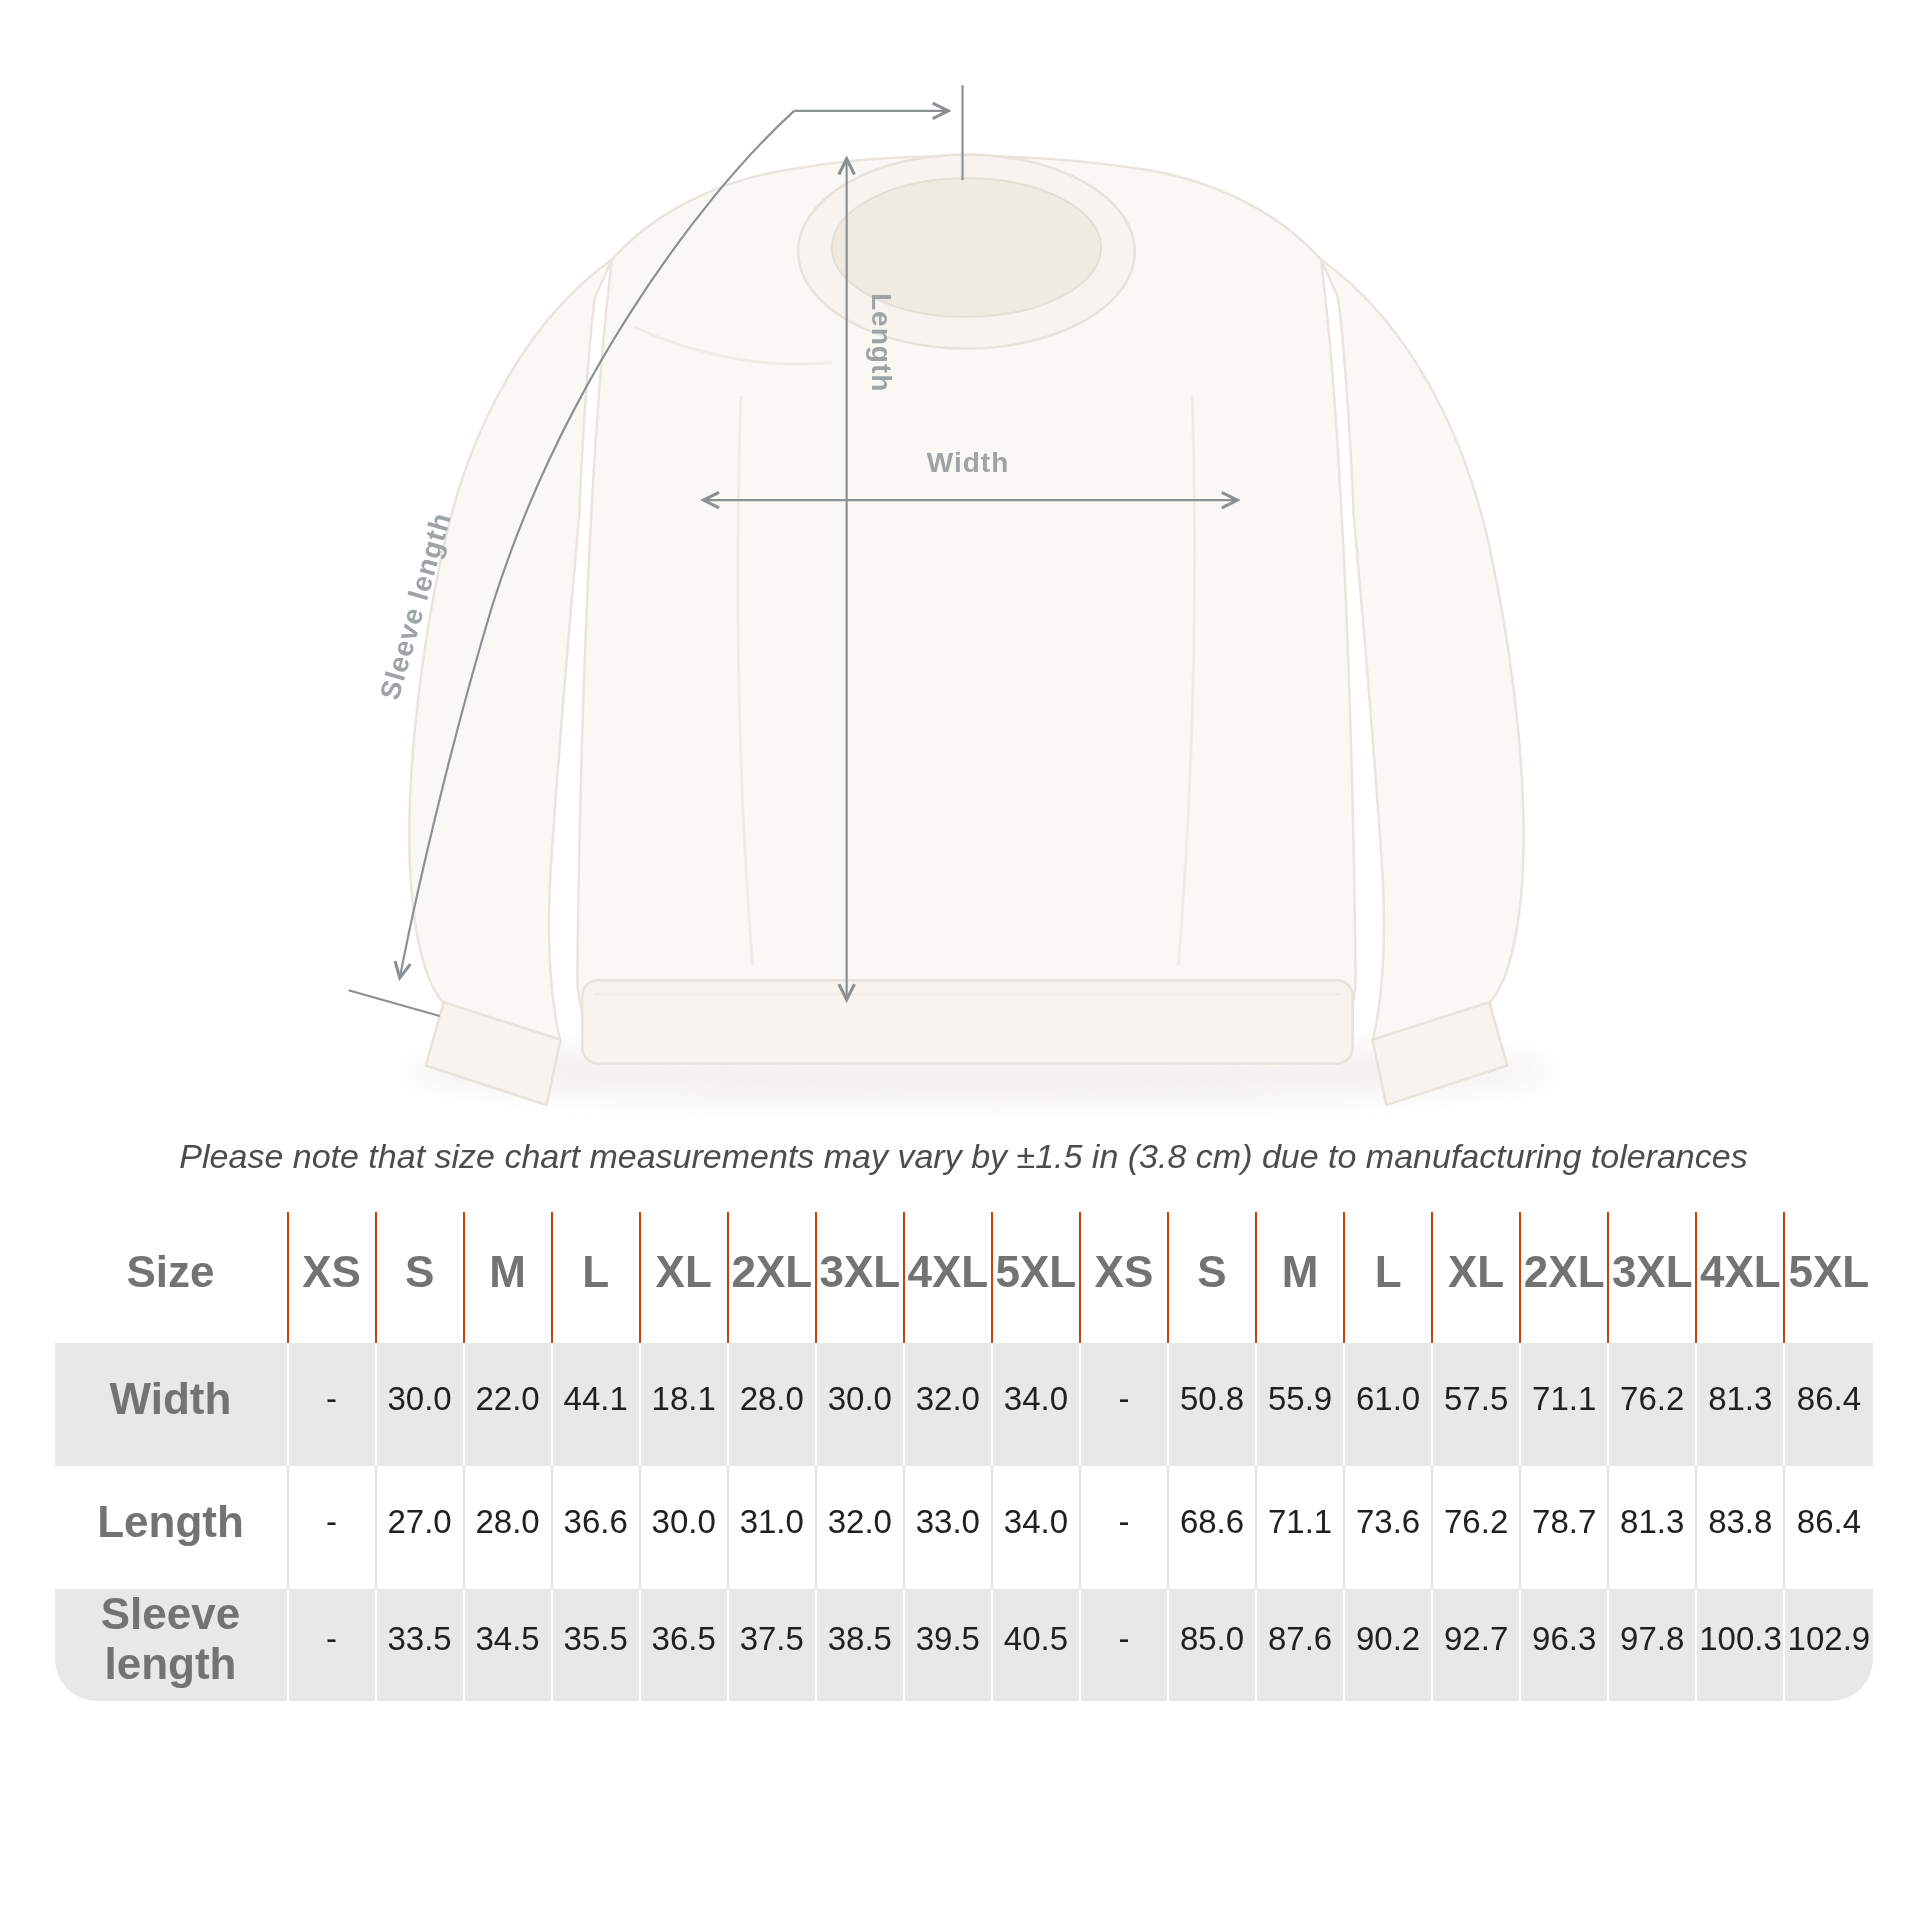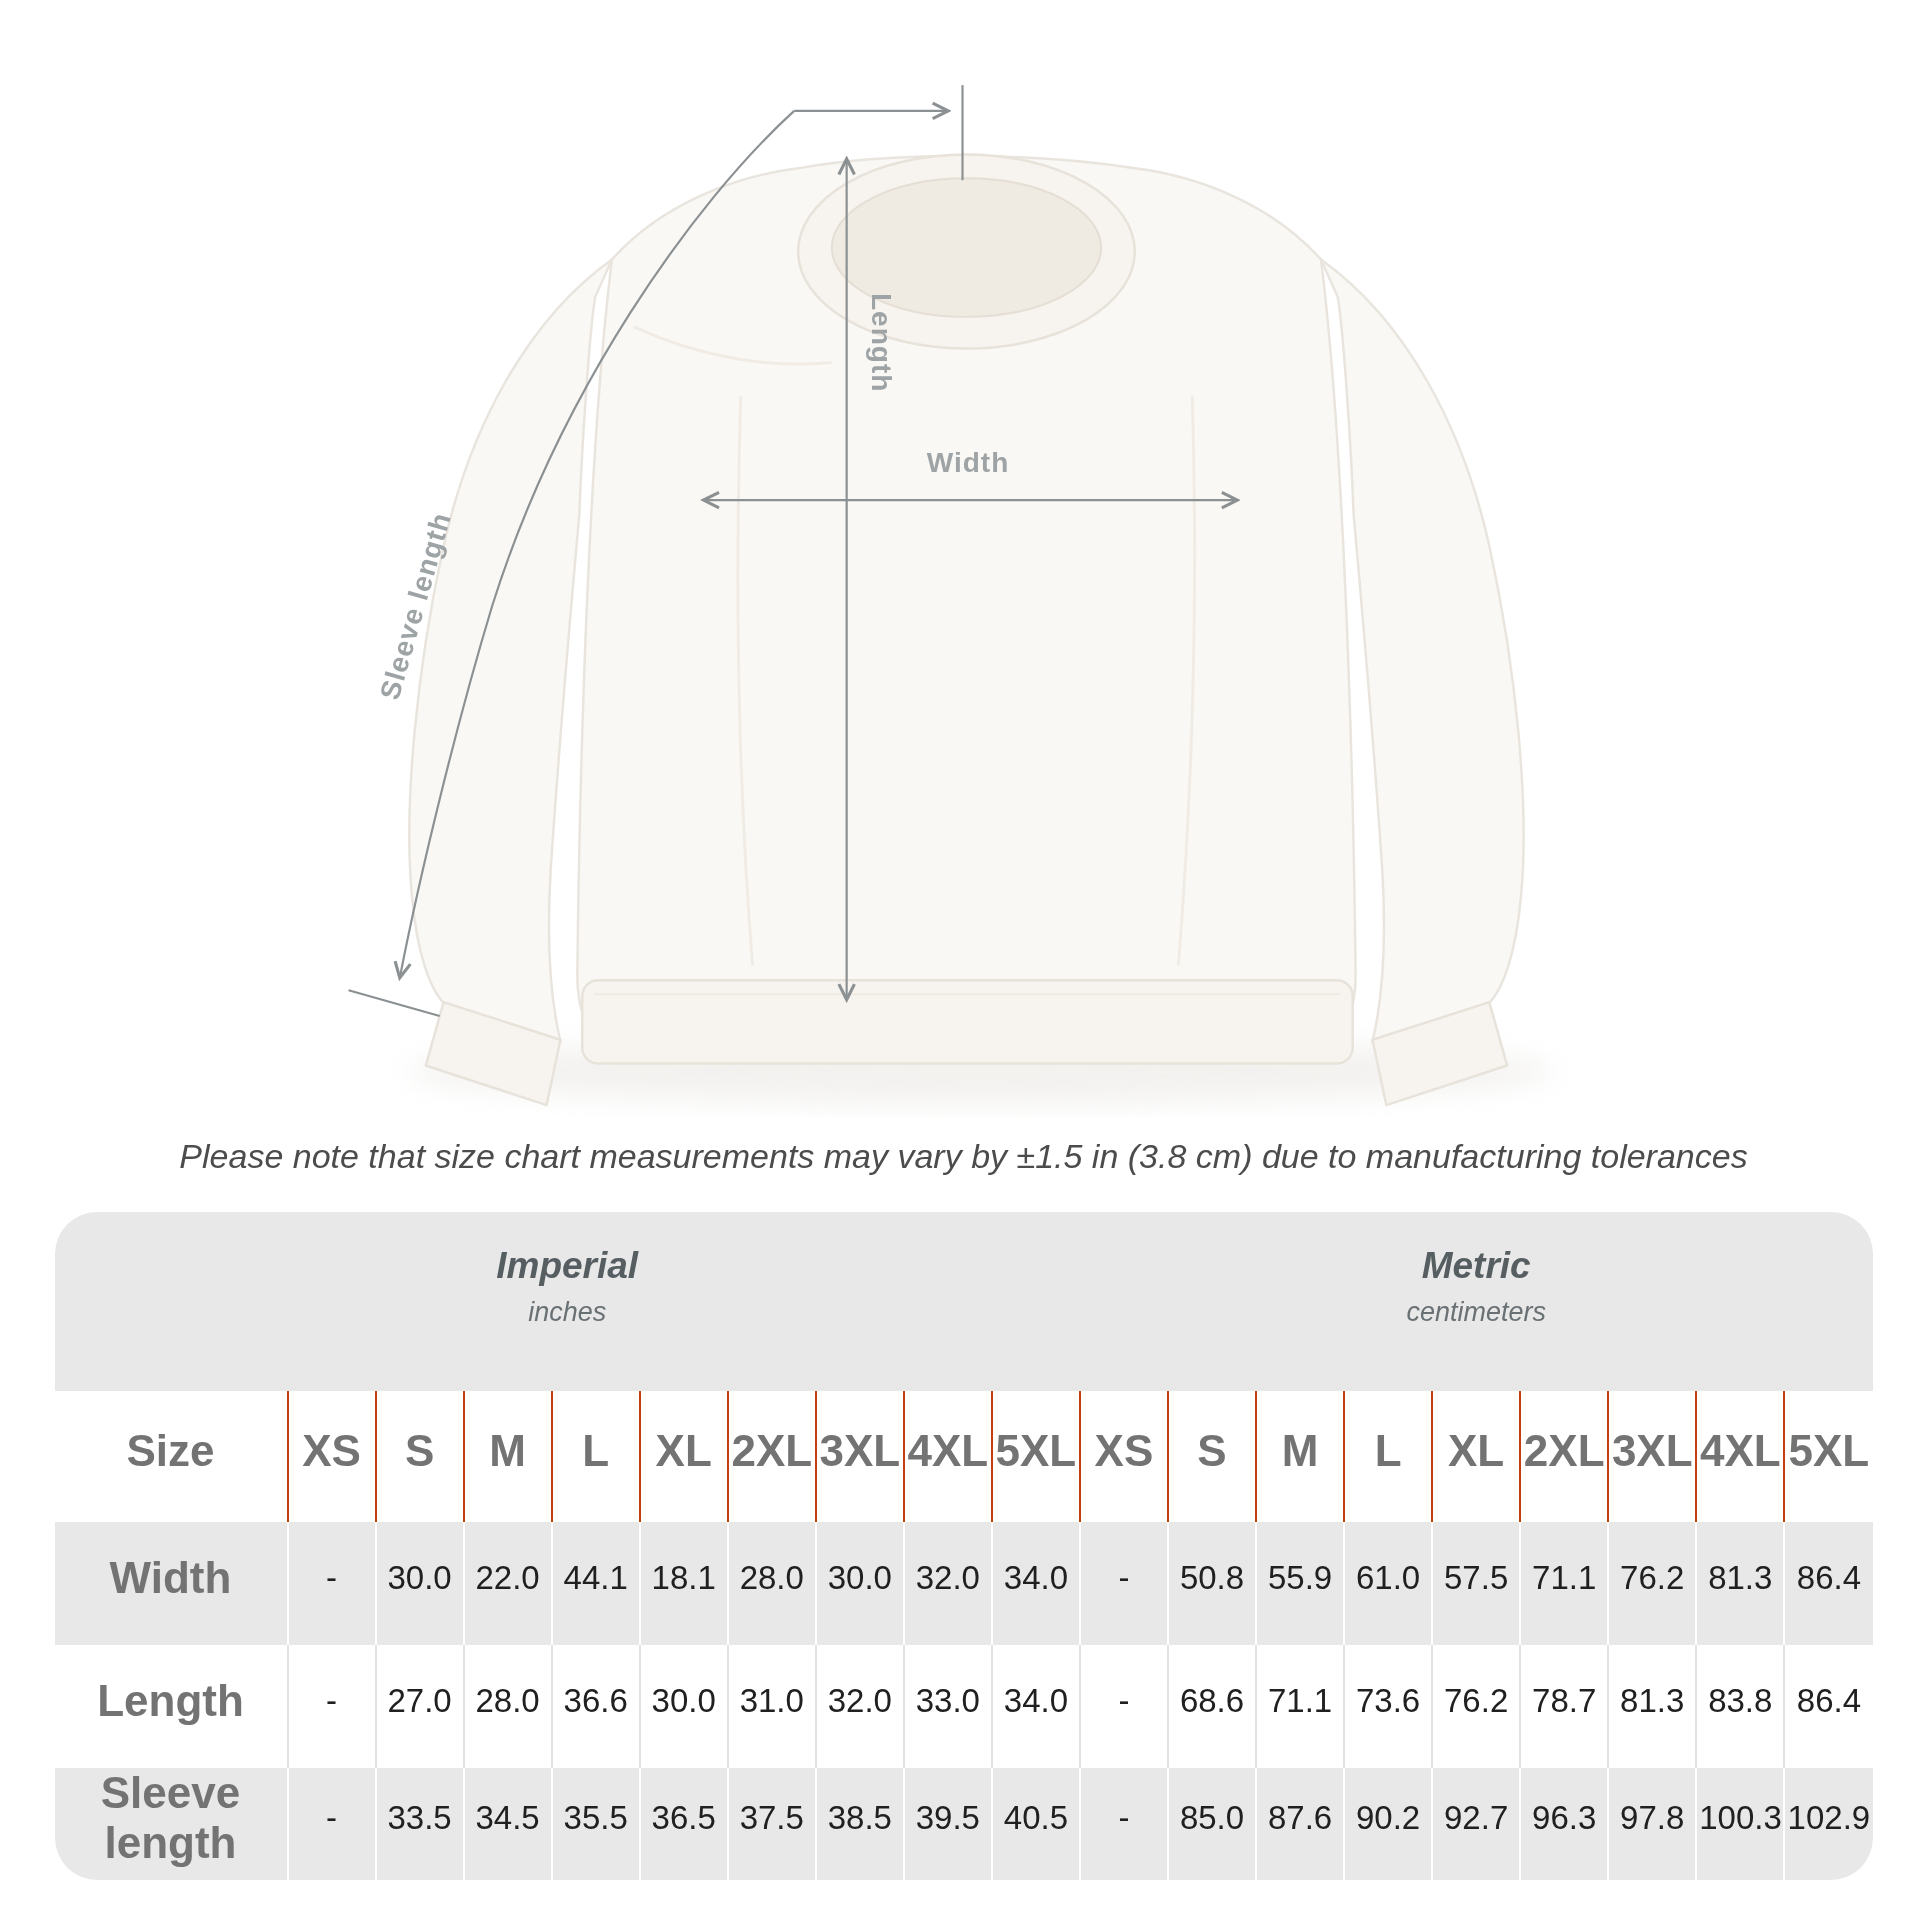--- a/index.html
+++ b/index.html
@@ -118,30 +118,20 @@
           <col>
           <col>
           <col>
           <col>
           <col>
           <col>
           <col>
           <col>
         </colgroup>
       <tbody>
-        <tr class="band">
-          <td colspan="10">
-            <div class="uname">Imperial</div>
-            <div class="usub">inches</div>
-          </td>
-          <td colspan="9">
-            <div class="uname">Metric</div>
-            <div class="usub">centimeters</div>
-          </td>
-        </tr>
         <tr class="size-row">
             <td class="hd">Size</td>
             <td class="hd">XS</td>
             <td class="hd">S</td>
             <td class="hd">M</td>
             <td class="hd">L</td>
             <td class="hd">XL</td>
             <td class="hd">2XL</td>
             <td class="hd">3XL</td>
             <td class="hd">4XL</td>

